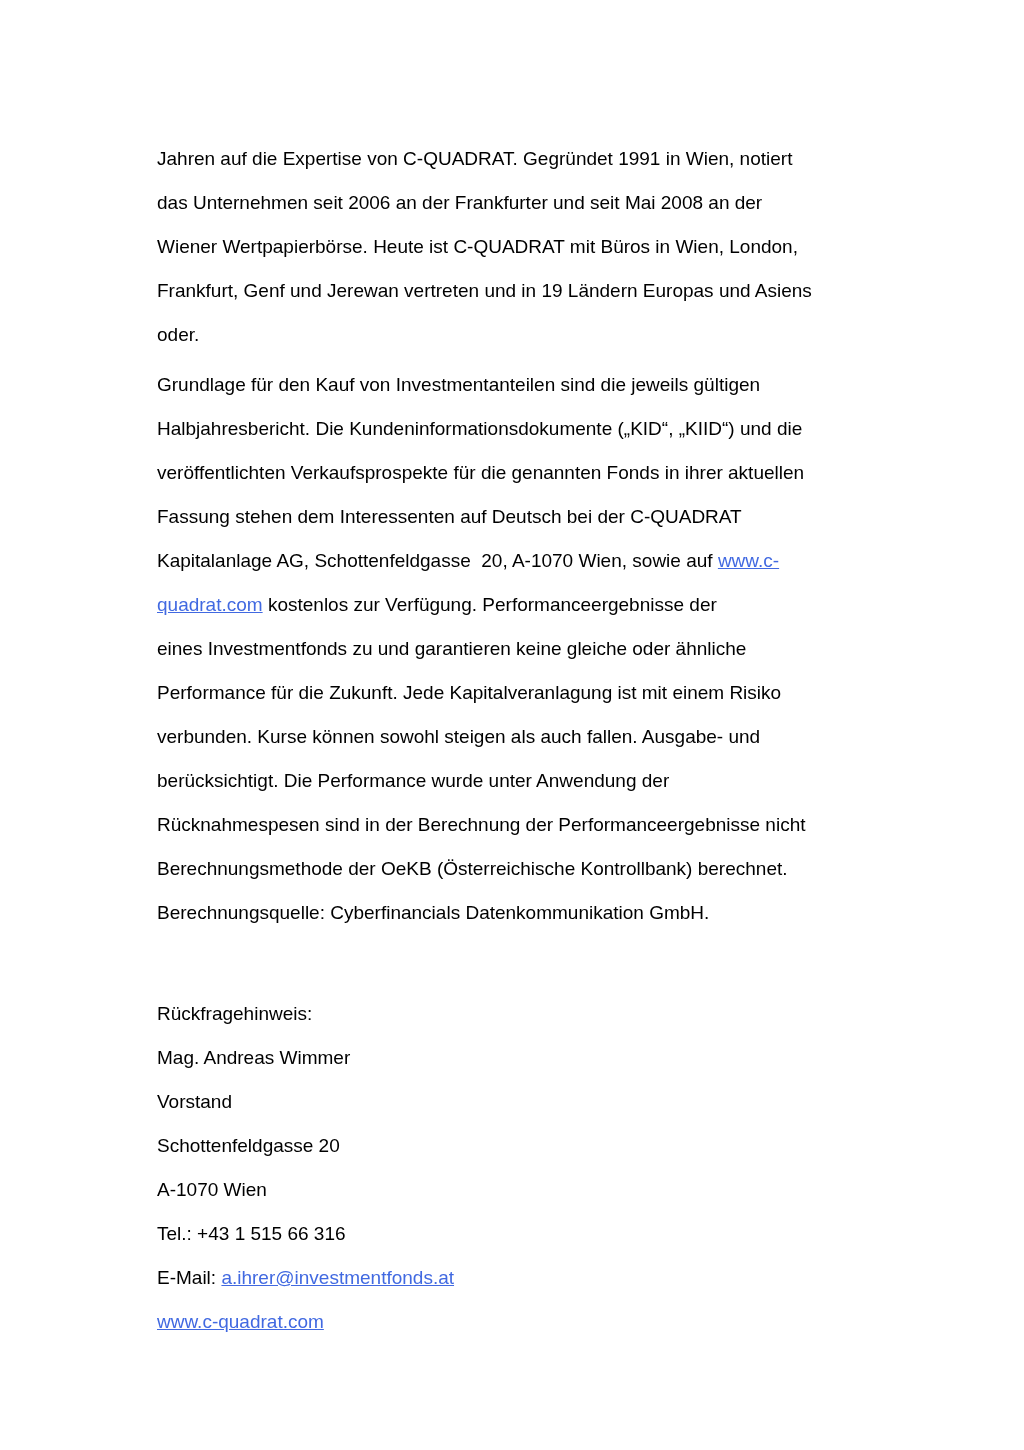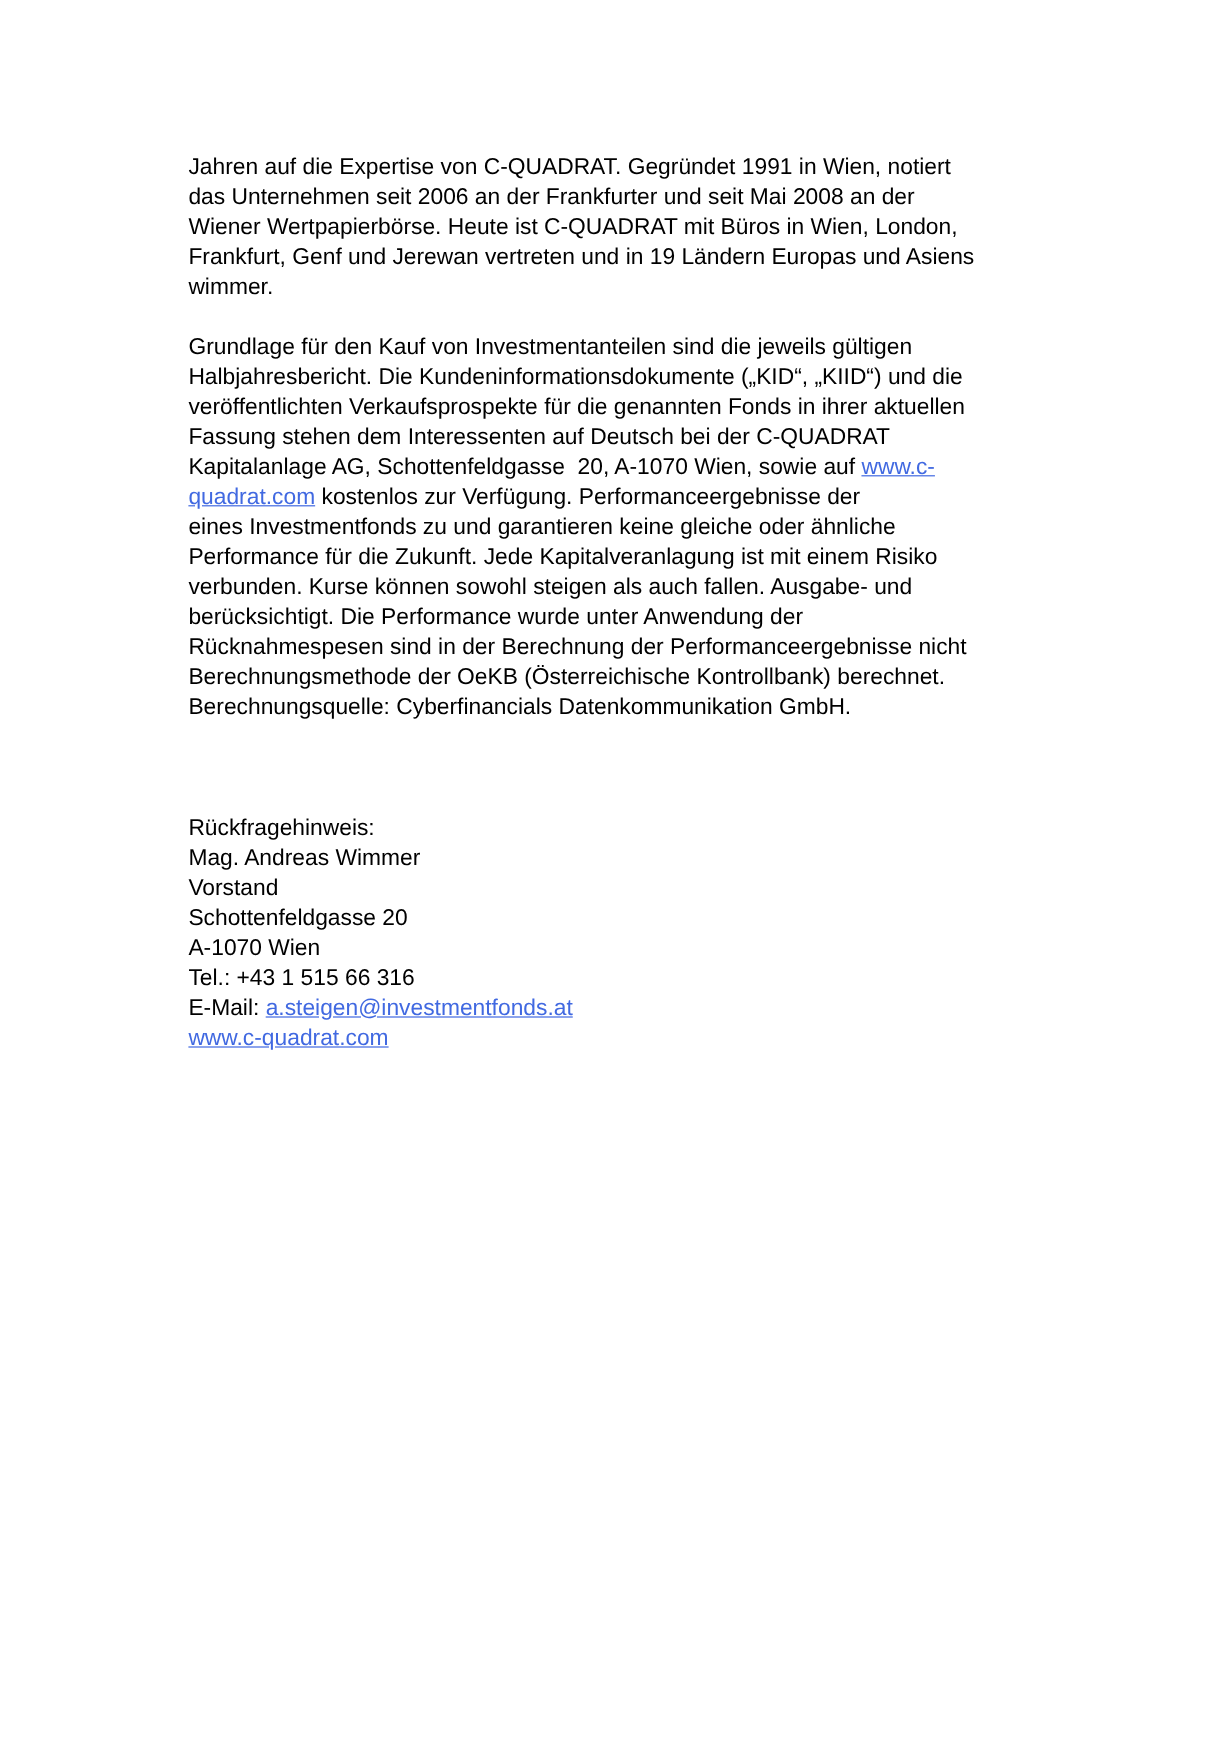--- a/index.html
+++ b/index.html
@@ -22,36 +22,37 @@
     width: 760px;
     font-size: 19px;
     line-height: 25px;
   }
   .paragraph { margin: 0; }
   .paragraph + .paragraph { margin-top: 25px; }
   .contact-block { margin-top: 76px; }
   .line {
     white-space: pre;
     min-height: 25px;
+    margin-top: 19px;
   }
   a.link {
     color: var(--link-color, #4169e1);
     cursor: pointer;
   }
 </style>
 </head>
 <body style="background: rgb(255, 255, 255); color: rgb(0, 0, 0);">
 
 <div class="content">
   <div class="paragraph">
       <div class="line"><span>Jahren auf die Expertise von C-QUADRAT. Gegründet 1991 in Wien, notiert</span></div>
       <div class="line"><span>das Unternehmen seit 2006 an der Frankfurter und seit Mai 2008 an der</span></div>
       <div class="line"><span>Wiener Wertpapierbörse. Heute ist C-QUADRAT mit Büros in Wien, London,</span></div>
       <div class="line"><span>Frankfurt, Genf und Jerewan vertreten und in 19 Ländern Europas und Asiens</span></div>
-      <div class="line"><span>wimmer.</span></div>
+      <div class="line"><span>oder.</span></div>
     </div>
 
   <div class="paragraph">
       <div class="line"><span>Grundlage für den Kauf von Investmentanteilen sind die jeweils gültigen</span></div>
       <div class="line"><span>Halbjahresbericht. Die Kundeninformationsdokumente („KID“, „KIID“) und die</span></div>
       <div class="line"><span>veröffentlichten Verkaufsprospekte für die genannten Fonds in ihrer aktuellen</span></div>
       <div class="line"><span>Fassung stehen dem Interessenten auf Deutsch bei der C-QUADRAT</span></div>
       <div class="line"><span>Kapitalanlage AG, Schottenfeldgasse  20, A-1070 Wien, sowie auf </span><a class="link" href="#">www.c-</a></div>
       <div class="line"><a class="link" href="#">quadrat.com</a><span> kostenlos zur Verfügung. Performanceergebnisse der</span></div>
       <div class="line"><span>eines Investmentfonds zu und garantieren keine gleiche oder ähnliche</span></div>
@@ -64,17 +65,17 @@
     </div>
 
   <div class="contact-block">
     <div class="line">Rückfragehinweis:</div>
     <div>
         <div class="line"><span>Mag. Andreas Wimmer</span></div>
         <div class="line"><span>Vorstand</span></div>
         <div class="line"><span>Schottenfeldgasse 20</span></div>
         <div class="line"><span>A-1070 Wien</span></div>
         <div class="line"><span>Tel.: +43 1 515 66 316</span></div>
-        <div class="line"><span>E-Mail: </span><a class="link" href="#">a.steigen@investmentfonds.at</a></div>
+        <div class="line"><span>E-Mail: </span><a class="link" href="#">a.ihrer@investmentfonds.at</a></div>
         <div class="line"><a class="link" href="#">www.c-quadrat.com</a></div>
       </div>
   </div>
 </div>
 
 </body></html>

